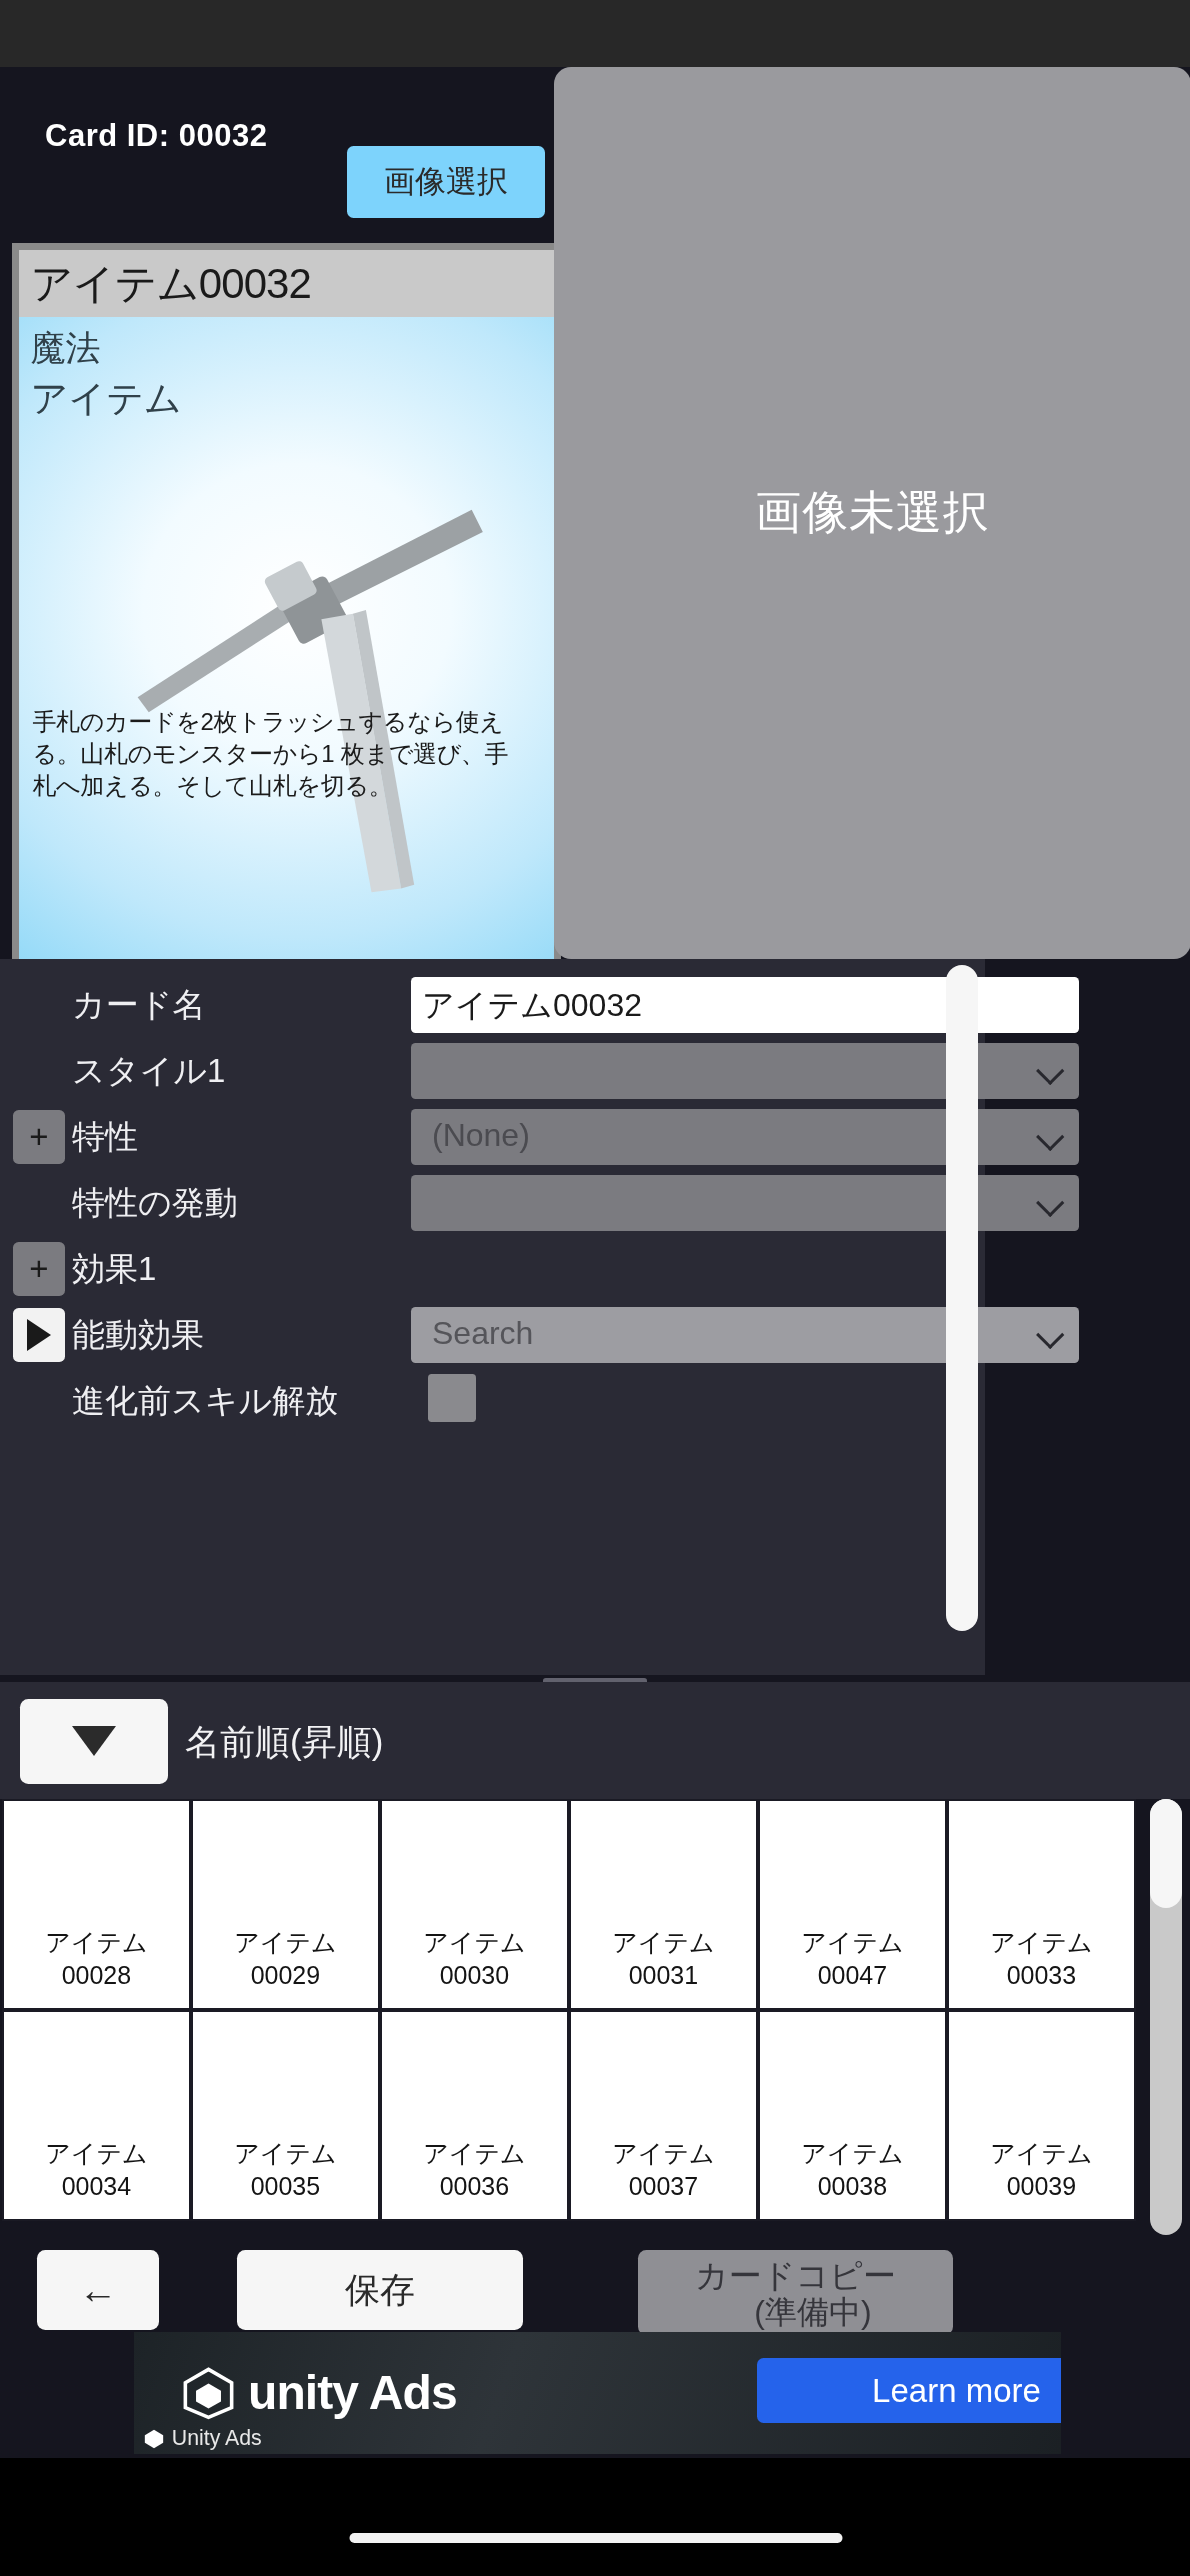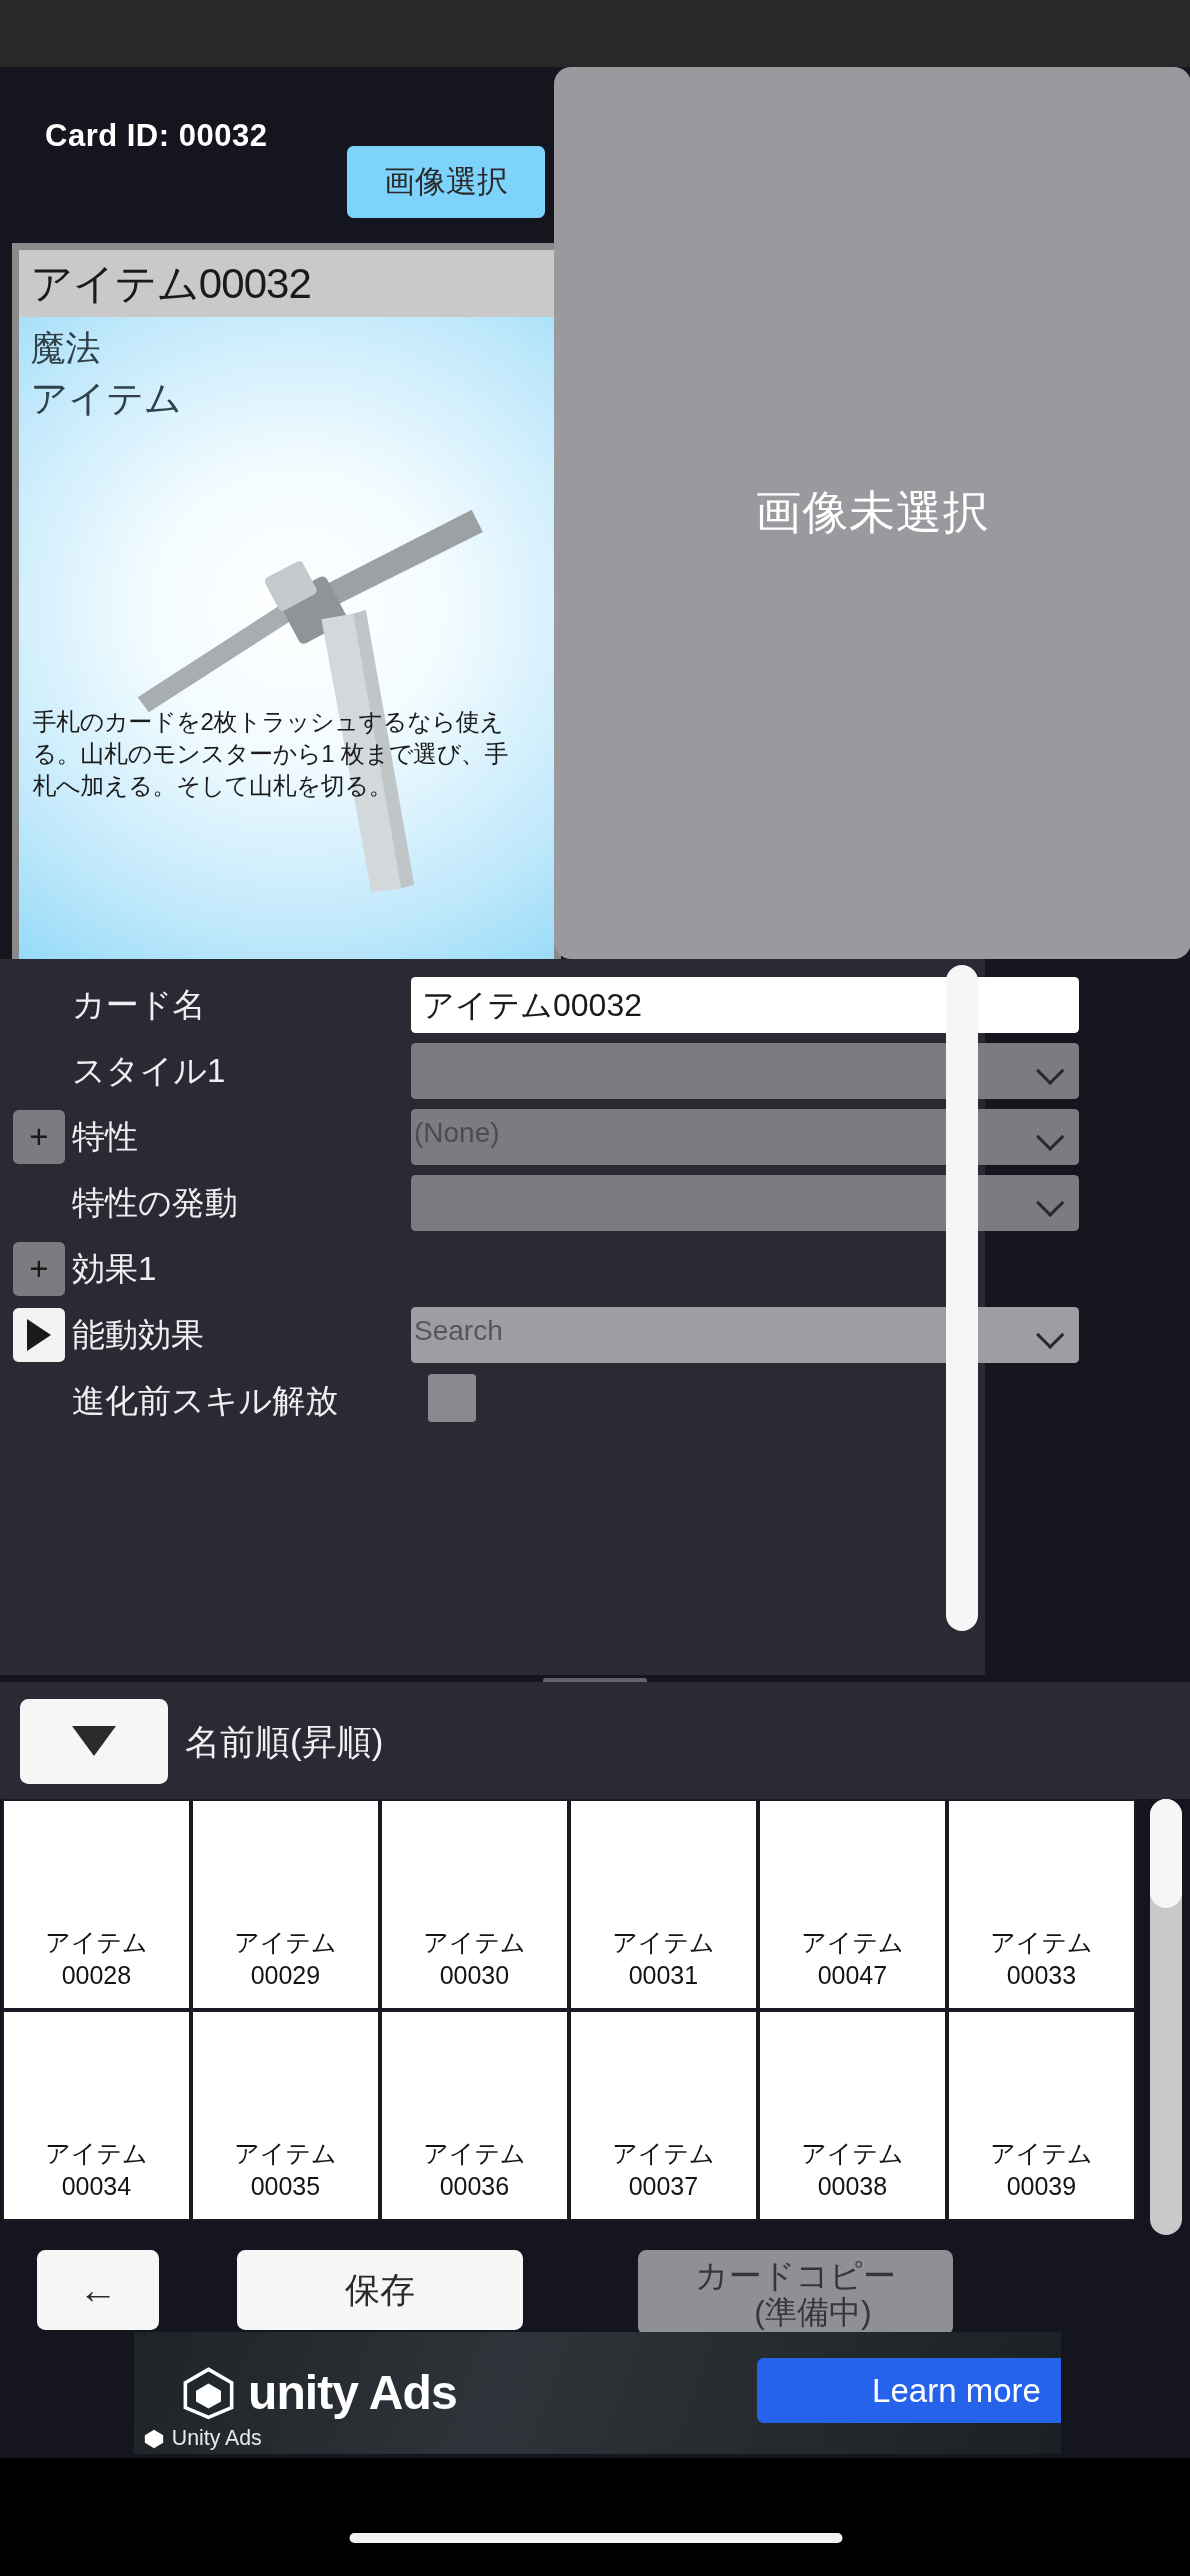--- a/index.html
+++ b/index.html
@@ -73,21 +73,21 @@
     border-top:16px solid transparent;border-bottom:16px solid transparent;
   }
   .row-label { position:absolute; left:72px; top:11px; font-size:33px; color:#efeff2; white-space:nowrap; }
   .field { position:absolute; left:411px; top:4.6px; width:668px; height:56px; border-radius:4.6px; }
   .field.text-input {
     background:#ffffff; color:#1a1a1a; font-size:32px;
     padding:0 11px; line-height:56px; border:none;
     font-family:"Liberation Sans",sans-serif;
   }
   .field.dropdown { background:#7b7b80; }
-  .field.dropdown .ph { position:absolute; left:3px; top:8.3px; font-size:28px; color:#4b4b50; }
+  .field.dropdown .ph { position:absolute; left:21px; top:8.3px; font-size:32px; color:#4b4b50; }
   .field.dropdown.search-dd { background:#9d9da2; }
   .field.dropdown.search-dd .ph { color:#55555a; }
   .chev {
     position:absolute; right:18.5px; top:18.5px; width:20.4px; height:20.4px;
     border-right:3.7px solid #28282e; border-bottom:3.7px solid #28282e;
     transform:rotate(45deg);
   }
   .checkbox { position:absolute; left:428px; top:5.6px; width:48px; height:48px; background:#8a8a8e; border-radius:3.7px; }
   .form-scrollbar { position:absolute; right:7.4px; top:5.6px; width:32px; height:686px; }
   .form-scroll-thumb { position:absolute; top:0; left:0; width:32px; height:666px; background:#f6f6f6; border-radius:16px; }

